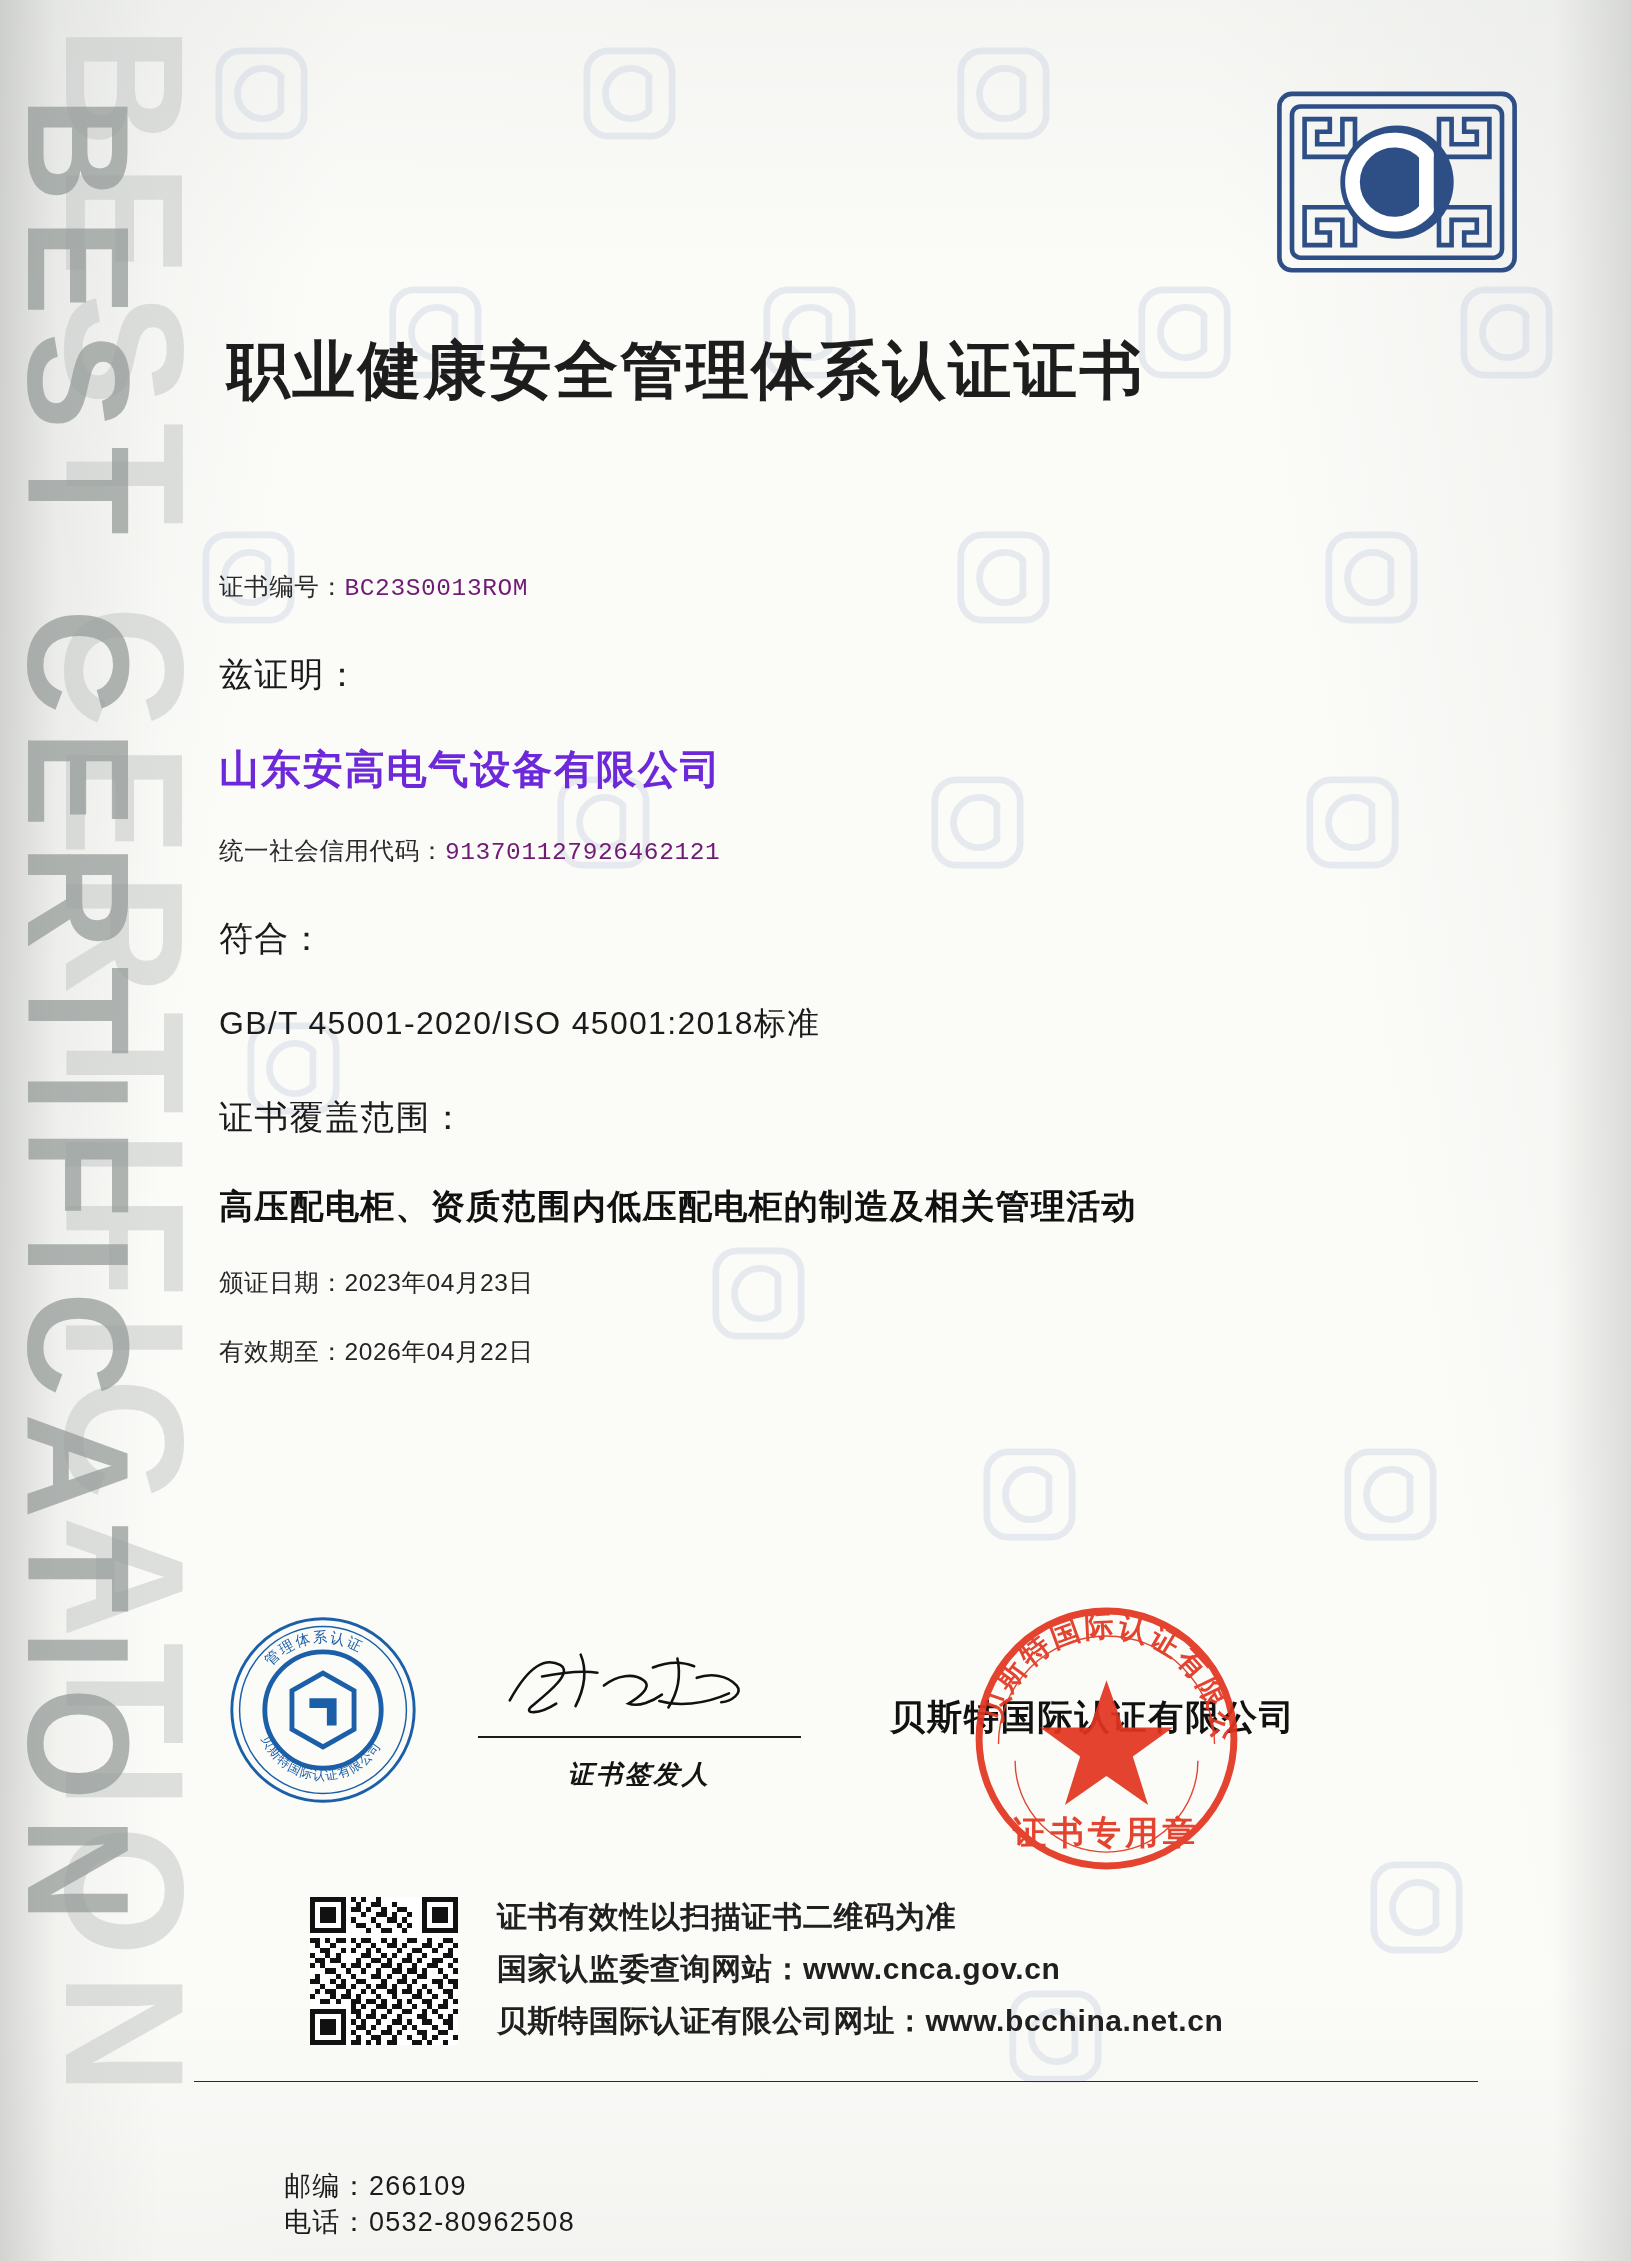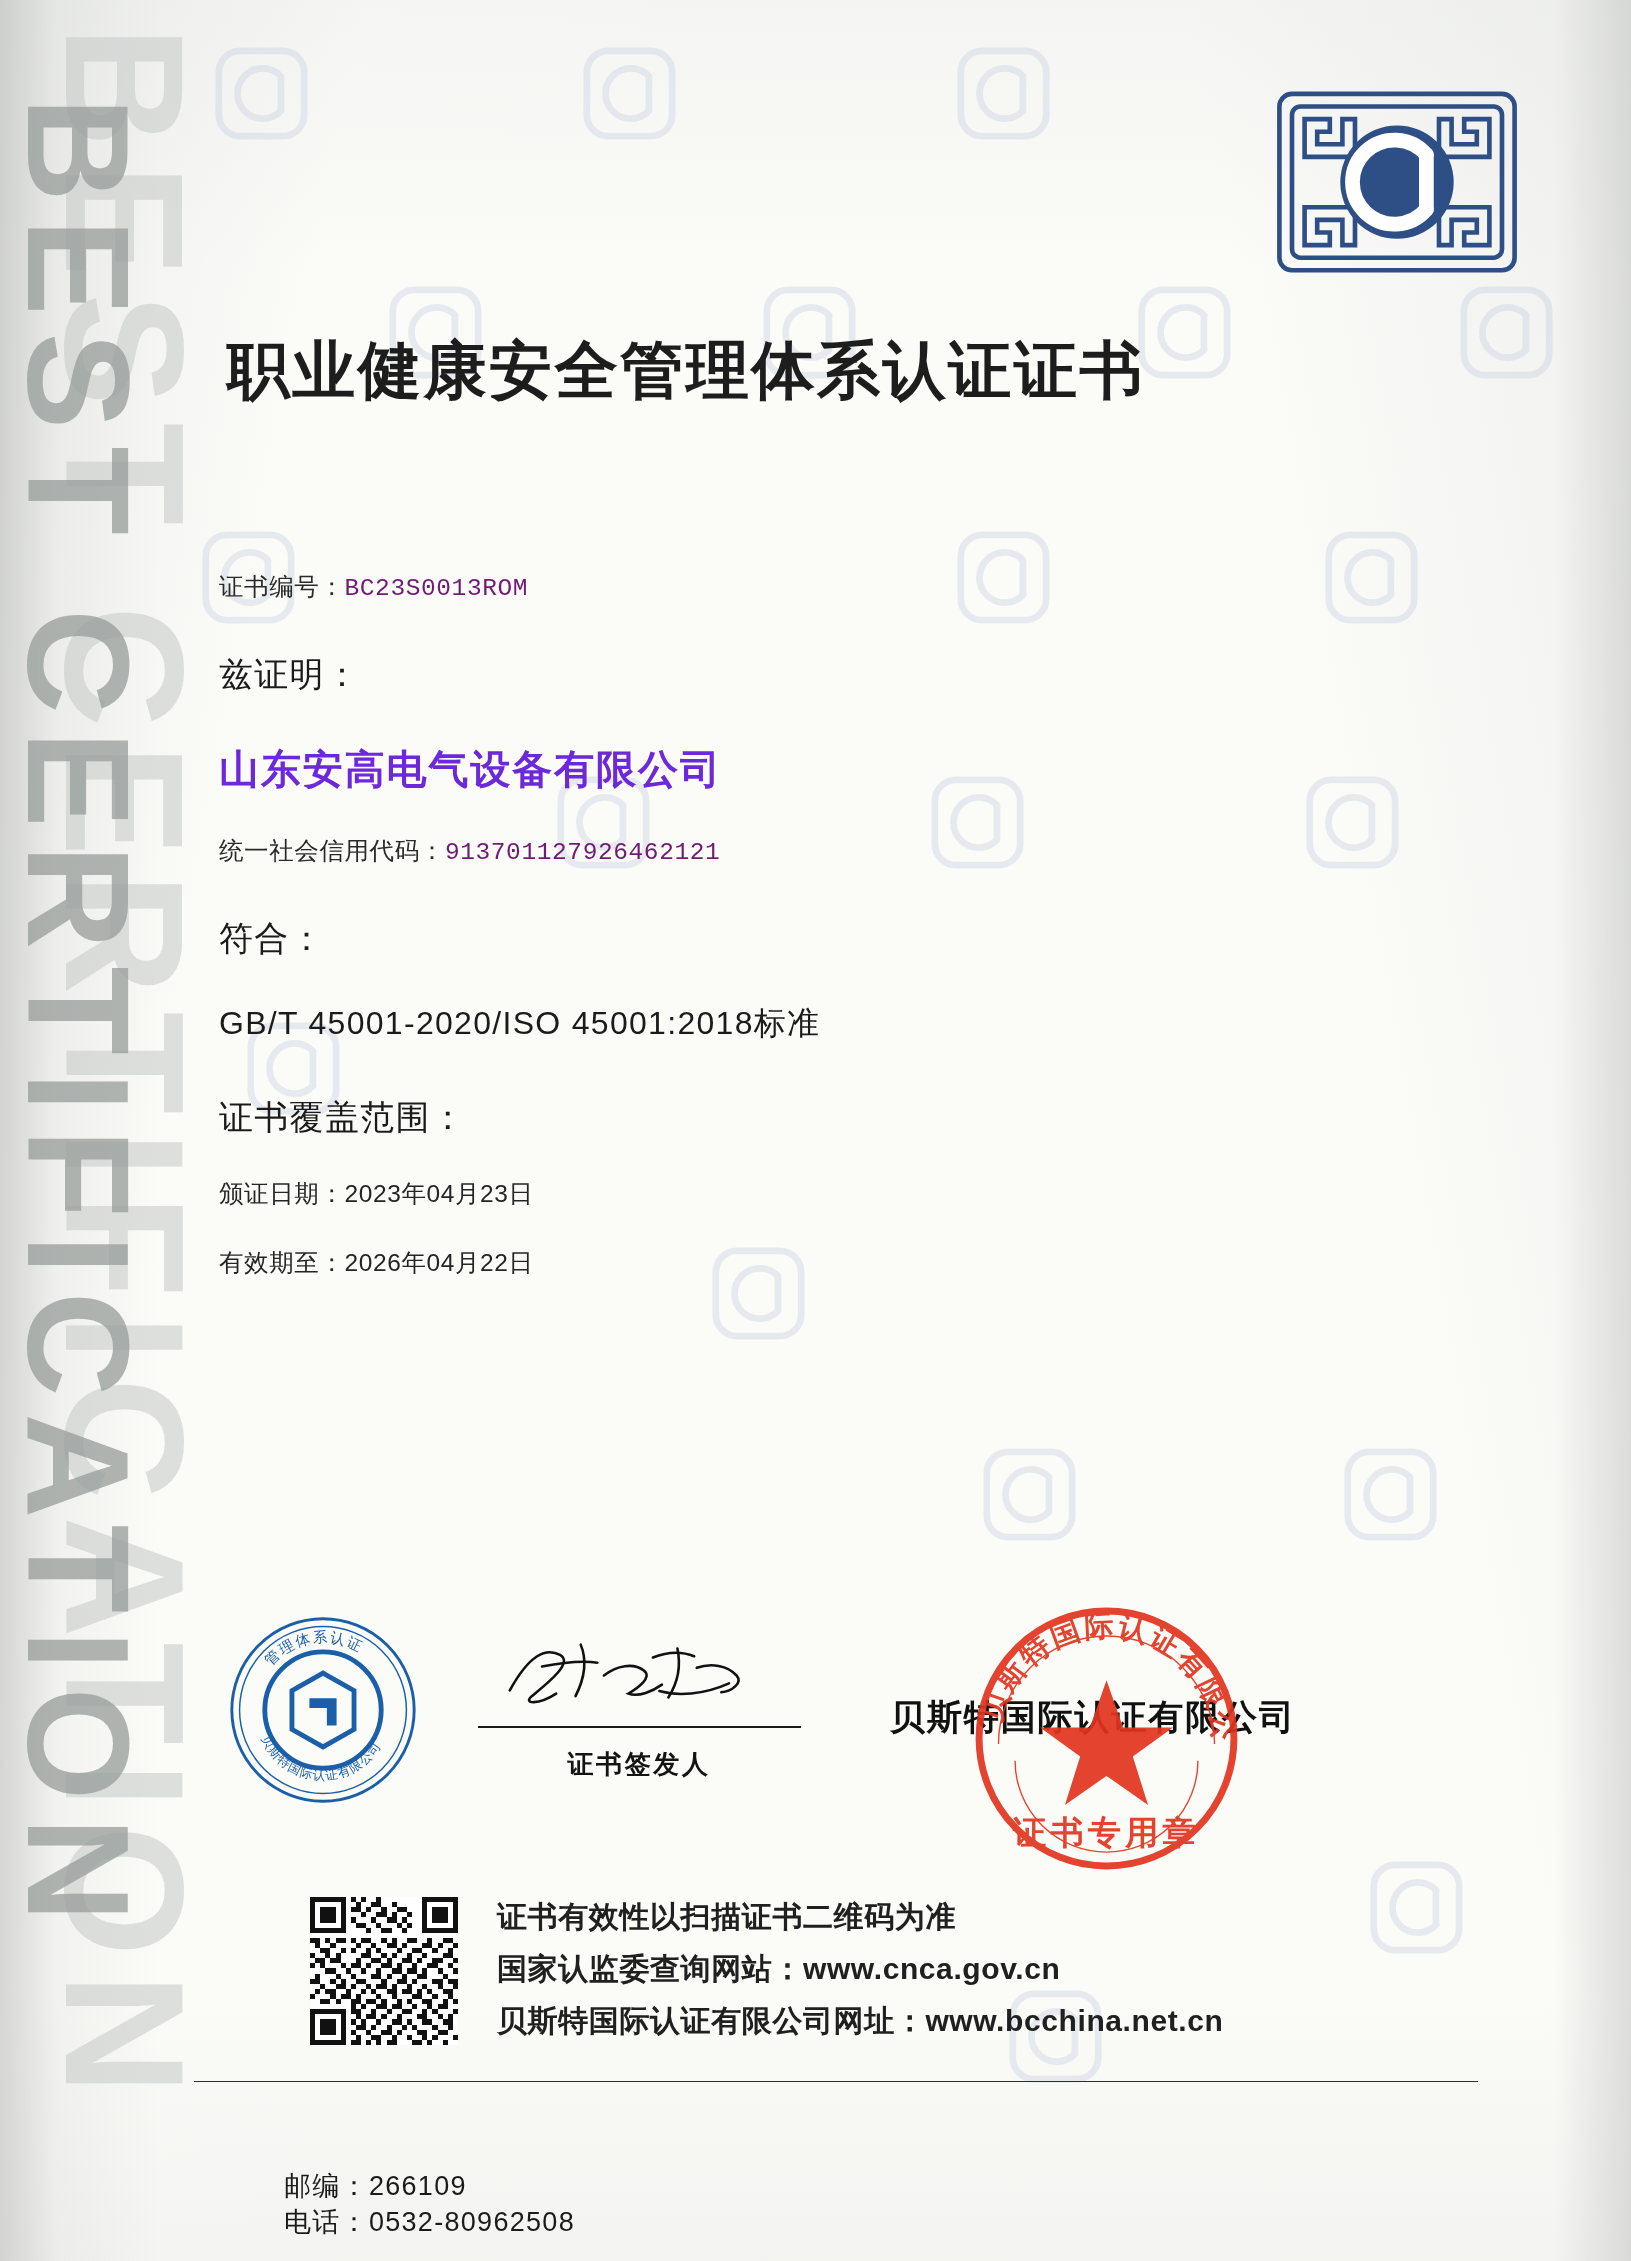--- a/index.html
+++ b/index.html
@@ -184,23 +184,24 @@
     left: 6.5px;
     top: 13px;
     width: 194px;
     height: 194px;
   }
   .accred-seal svg { width:100%; height:100%; display:block; }
 
   .sig-wrap {
     position: absolute;
     left: 252px;
-    top: 29px;
+    top: 39px;
     width: 336px;
     text-align: center;
+    font-style: italic;
   }
   .sig-scribble {
     height: 97px;
     position: relative;
   }
   .sig-scribble svg { position:absolute; left: 13px; top: 0; width: 303px; height: 97px;}
   .sig-line {
     border-bottom: 2.6px solid #1a1a1a;
     width: 323px;
     margin: 0 auto;
@@ -515,20 +516,23 @@
     </div>
 
     <div class="field-row r6">
       <span class="std-line">GB/T 45001-2020/ISO 45001:2018标准</span>
     </div>
 
     <div class="field-row r7">
       <span class="label-lg">证书覆盖范围：</span>
     </div>
 
+    <div class="field-row r8">
+      <span class="scope">高压配电柜、资质范围内低压配电柜的制造及相关管理活动</span>
+    </div>
 
 
     <div class="field-row r10">
       <span class="addr-line">颁证日期：</span><span class="addr-line">2023年04月23日</span>
     </div>
 
     <div class="field-row r11">
       <span class="addr-line">有效期至：</span><span class="addr-line">2026年04月22日</span>
     </div>
   </div>

